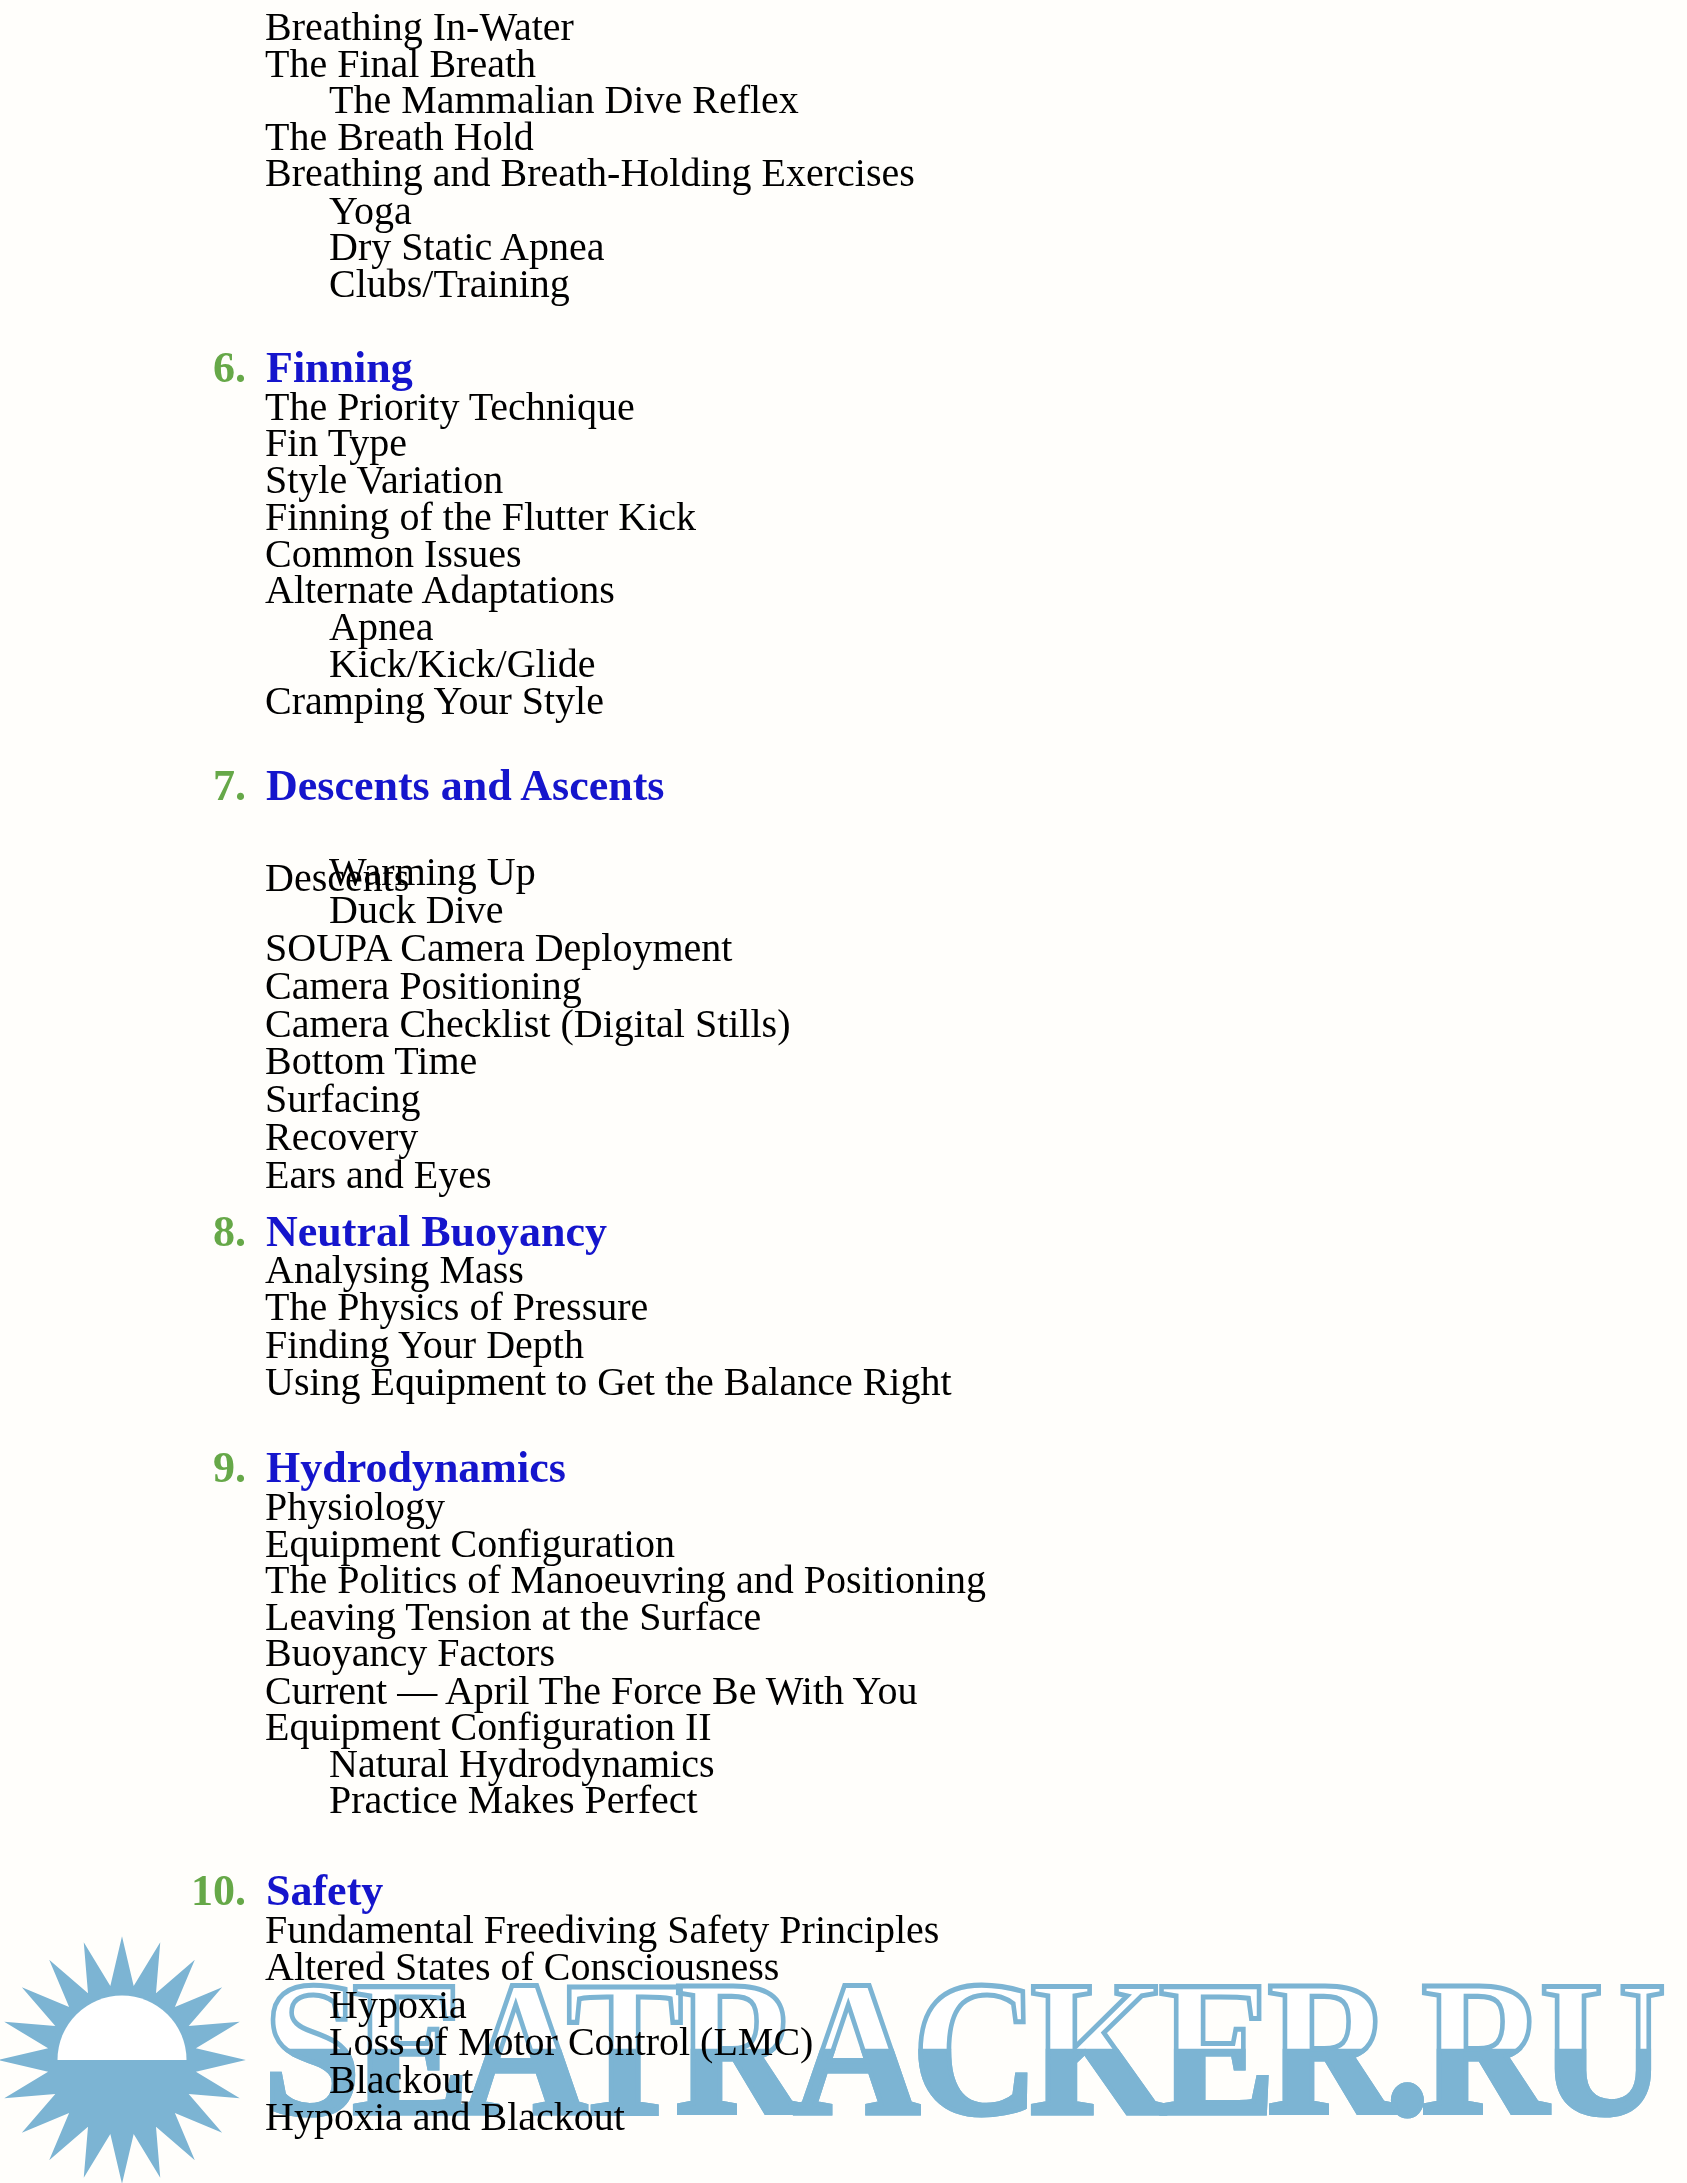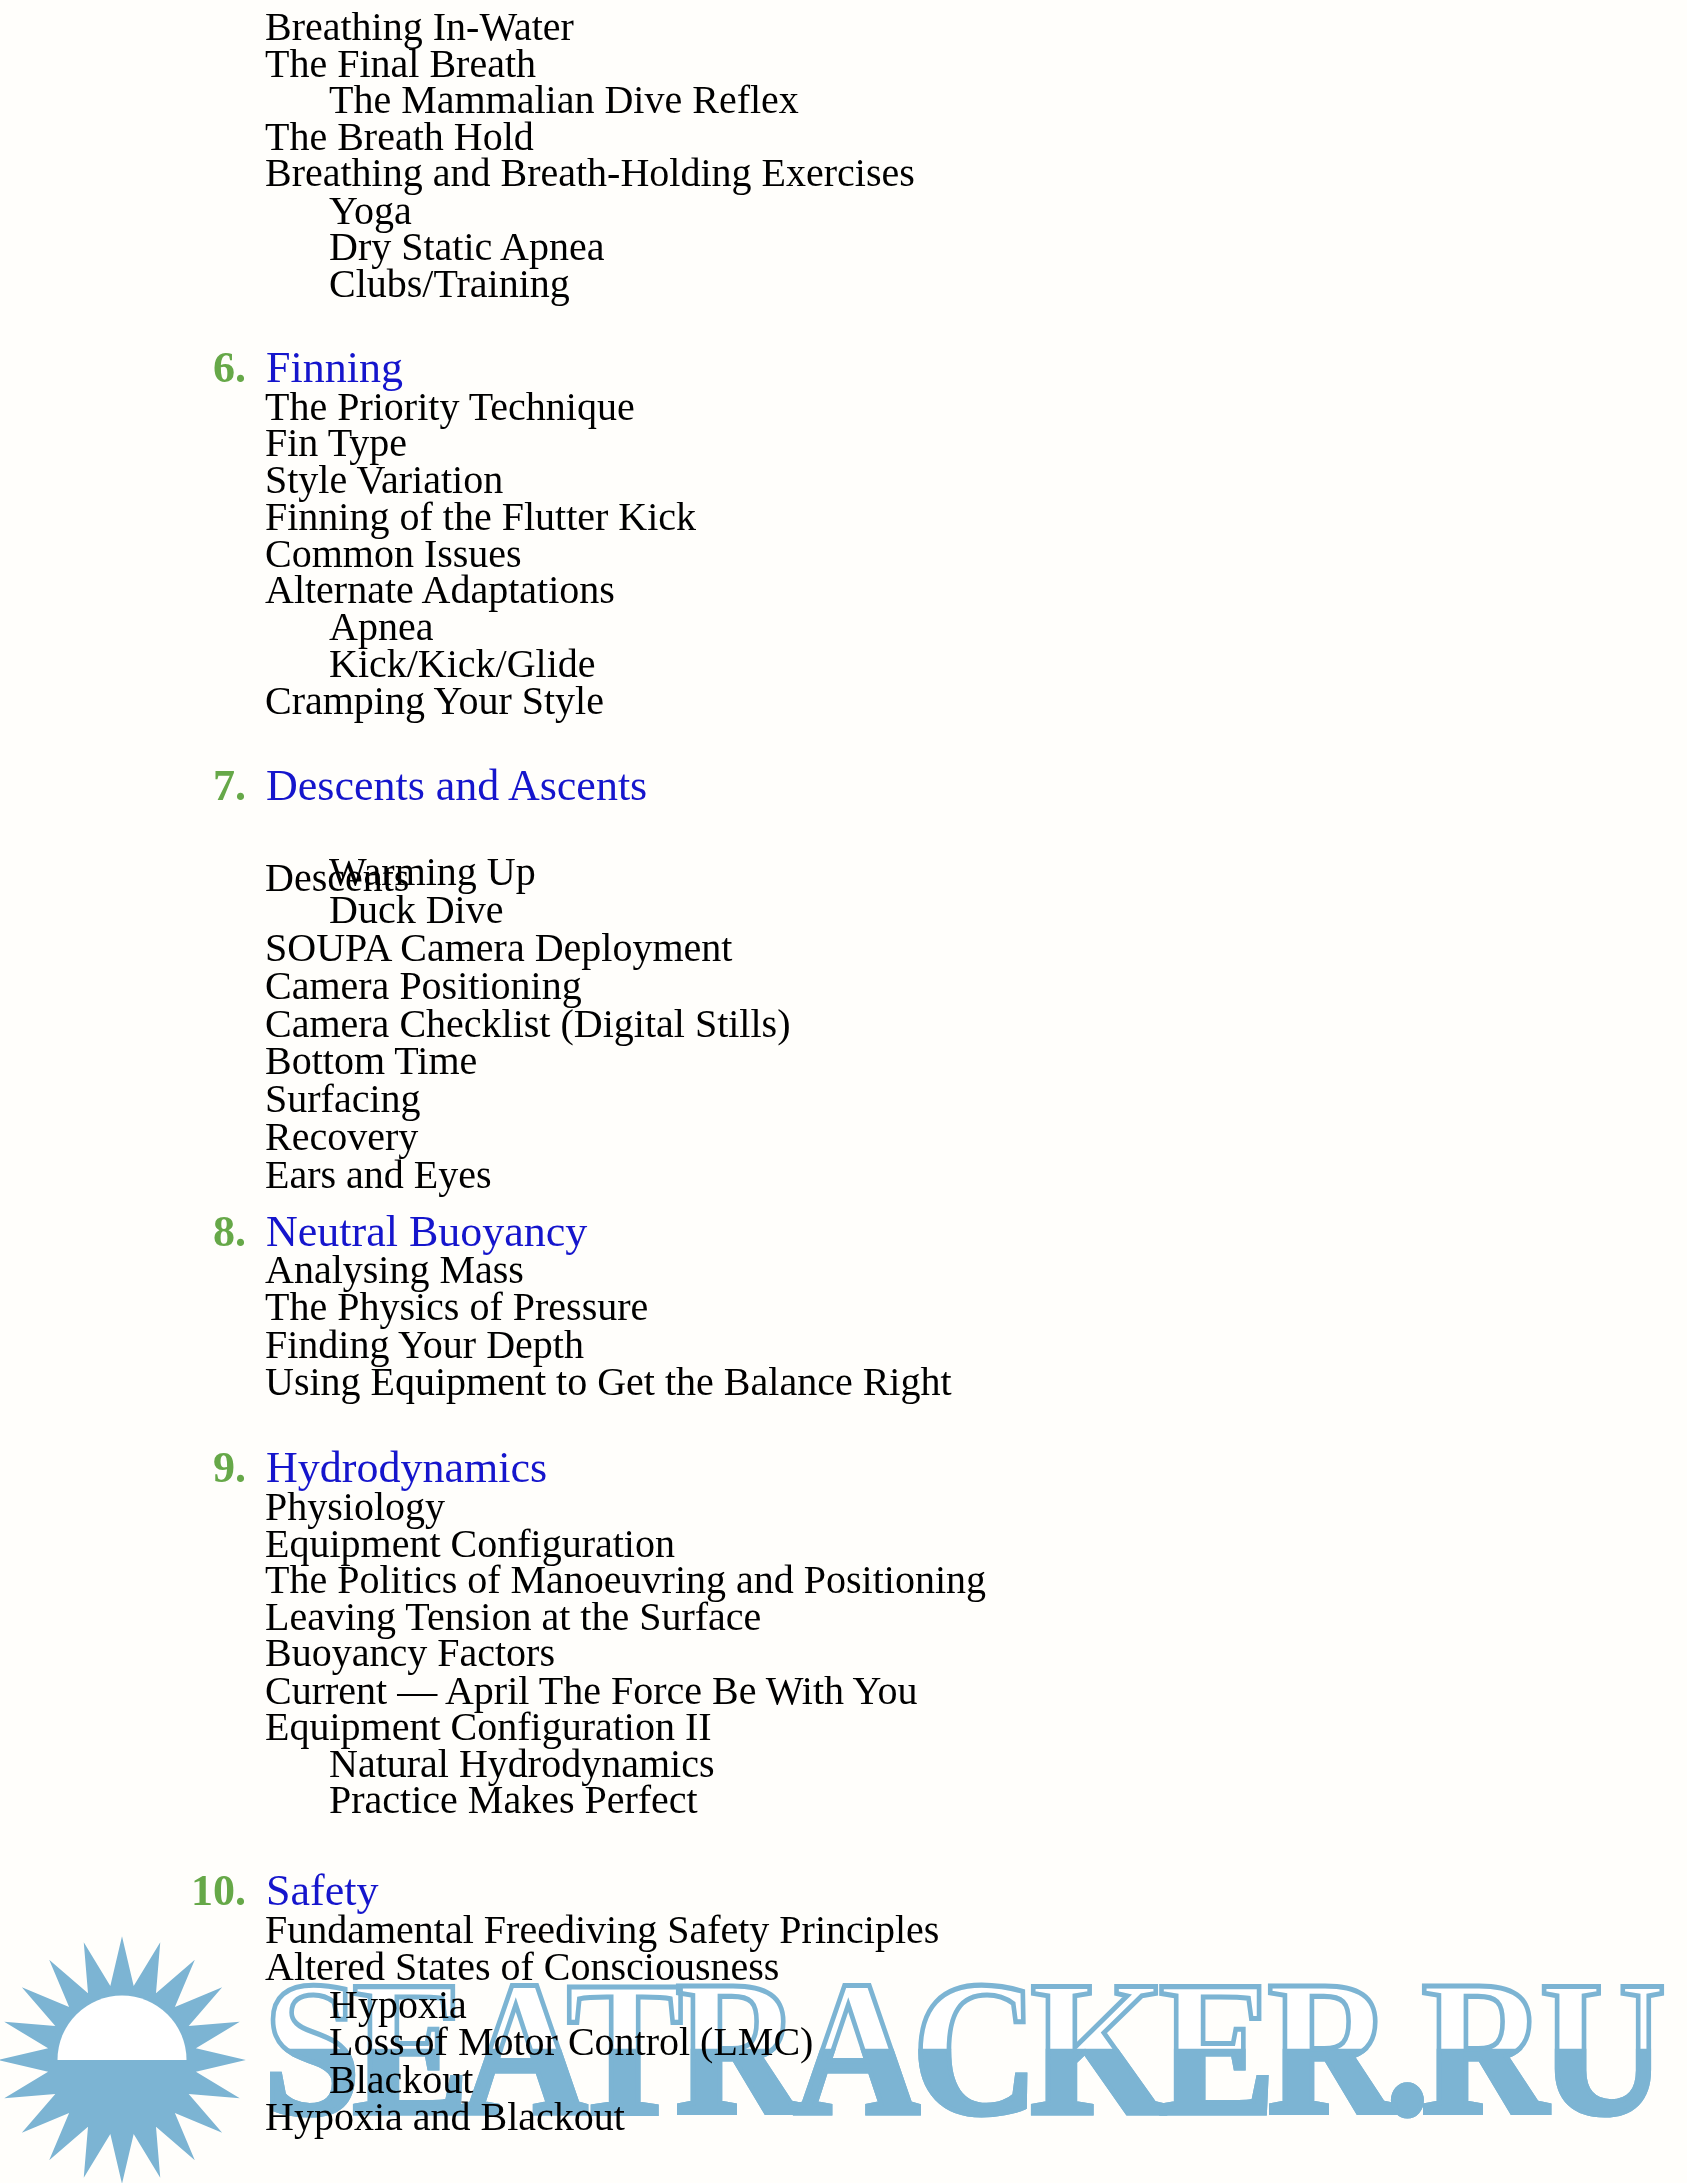--- a/index.html
+++ b/index.html
@@ -26,21 +26,21 @@
     font-size:44px;line-height:46px;
     font-weight:bold;
     color:#66a848;
     white-space:nowrap;
     z-index:3;
   }
   .chaptitle{
     position:absolute;
     left:266px;
     font-size:44px;line-height:46px;
-    font-weight:normal;
+    font-weight:bold;
     color:#1515cc;
     white-space:nowrap;
     z-index:3;
   }
   .watermark-text{
     position:absolute;
     left:263px;top:1952px;
     font-size:175px;line-height:1;
     font-weight:bold;
     letter-spacing:-8px;

